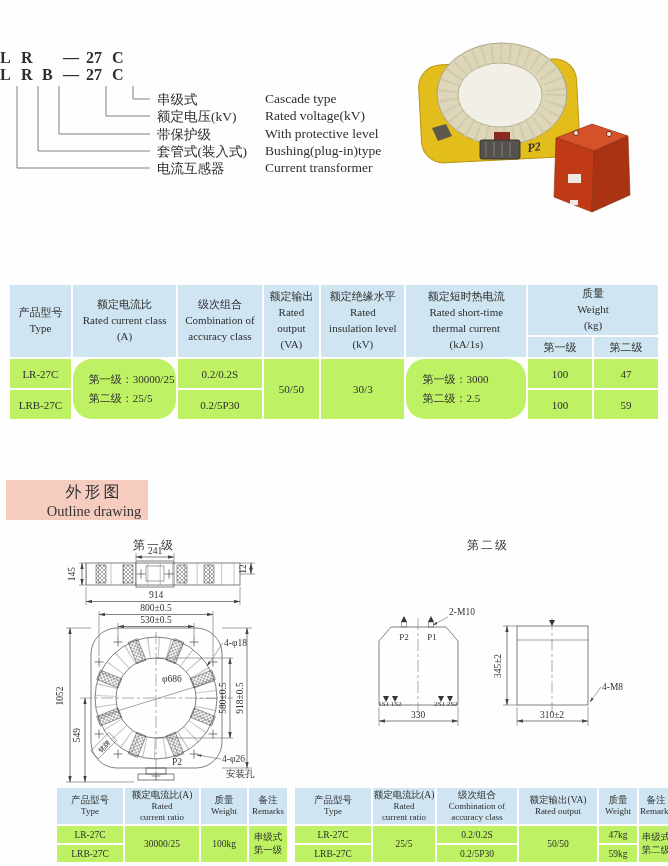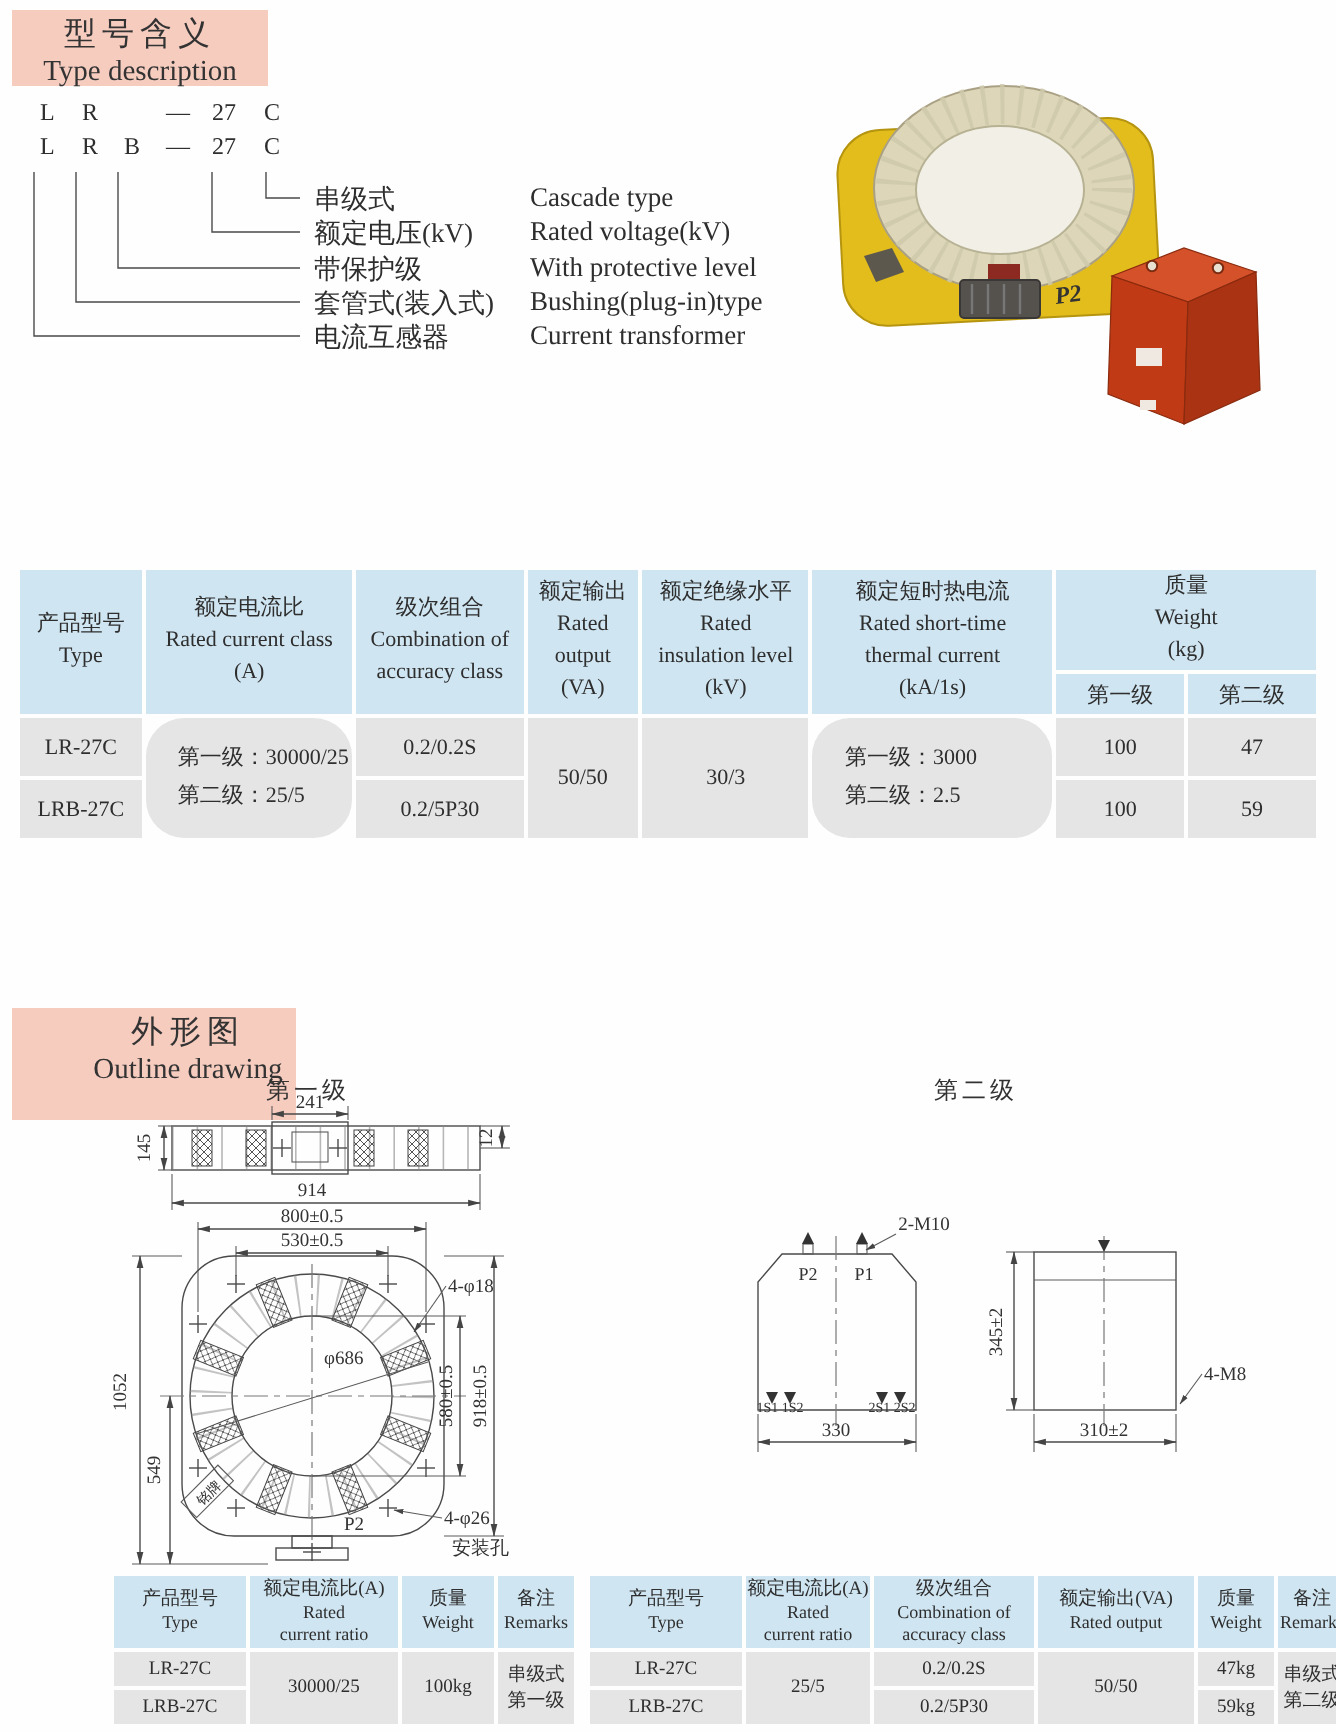--- a/index.html
+++ b/index.html
@@ -4,31 +4,31 @@
 <style>
   * { margin:0; padding:0; box-sizing:border-box; }
   html,body { background:#ffffff; }
   body { font-family:"Liberation Serif","DejaVu Serif",serif; color:#2e2e2e; }
   .page { position:relative; width:668px; height:866px; background:#fefefe; overflow:hidden; }
 
   .pinkbox { position:absolute; background:#f6ccbf; text-align:center; padding-top:2px; color:#333; }
   .pinkbox .zh { font-size:16px; letter-spacing:3px; }
   .pinkbox .en { font-size:14.5px; }
 
-  .model-row { position:absolute; left:20px; font-weight:normal; font-size:12px; white-space:nowrap; }
+  .model-row { position:absolute; left:0; font-weight:bold; font-size:16px; white-space:nowrap; }
   .model-row span { display:inline-block; }
   .mc1{width:21px;} .mc2{width:21px;} .mc3{width:21px;} .mcd{width:23px;} .mcn{width:26px;}
 
   .legend-row { position:absolute; height:16px; font-size:13.5px; white-space:nowrap; }
   .legend-row .zh { position:absolute; left:157px; }
   .legend-row .en { position:absolute; left:265px; }
 
   table { border-collapse:separate; border-spacing:2px; table-layout:fixed; }
   th { background:#cfe5f1; font-weight:normal; vertical-align:middle; text-align:center; }
-  td { background:#e5e5e5; vertical-align:middle; text-align:center; }
+  td { background:#bef264; vertical-align:middle; text-align:center; }
 
   .main-table { position:absolute; left:8px; top:283px; width:652px; font-size:11px; }
   .main-table th div { line-height:1.45; }
   .main-table .lft { text-align:left; padding-left:16px; line-height:1.7;border-radius:19px; }
   .main-table .row-h { height:29px; }
   .main-table .sub-h { height:20px; }
 
   .note { position:absolute; left:30px; top:450px; font-size:13px; letter-spacing:1px; }
 
   .small-table { position:absolute; font-size:9.5px; }
@@ -43,24 +43,20 @@
   .lblx { font-size:12px; letter-spacing:2px; }
   .ln { stroke:#4a4a4a; stroke-width:0.7; fill:none; }
   .cl { stroke:#777; stroke-width:0.6; fill:none; stroke-dasharray:12 3 3 3; }
   .thin { stroke:#5a5a5a; stroke-width:0.55; fill:none; }
 </style>
 </head>
 <body>
 
 <div class="page">
 
-  <div class="pinkbox" style="left:6px;top:5px;width:128px;height:38px;">
-    <div class="zh">型号含义</div>
-    <div class="en">Type description</div>
-  </div>
 
   <div class="model-row" style="top:49px;">
     <span class="mc1">L</span><span class="mc2">R</span><span class="mc3"></span><span class="mcd">—</span><span class="mcn">27</span><span>C</span>
   </div>
   <div class="model-row" style="top:66px;">
     <span class="mc1">L</span><span class="mc2">R</span><span class="mc3">B</span><span class="mcd">—</span><span class="mcn">27</span><span>C</span>
   </div>
 
   <svg style="position:absolute;left:0;top:55px;" width="160" height="125">
     <path class="ln" d="M133,31 V44 H150"></path>
@@ -188,21 +184,21 @@
     <tr class="row-h">
       <td>LRB-27C</td>
       <td>0.2/5P30</td>
       <td>100</td>
       <td>59</td>
     </tr>
   </tbody>
     </table>
 
 
-  <div class="pinkbox" style="left:6px;top:504px;width:142px;height:56px;padding-left:34px;">
+  <div class="pinkbox" style="left:6px;top:480px;width:142px;height:40px;padding-left:34px;">
     <div class="zh">外形图</div>
     <div class="en">Outline drawing</div>
   </div>
 
   <svg style="position:absolute;left:0;top:530px;" width="668" height="262">
     <defs>
       <pattern id="hx" patternUnits="userSpaceOnUse" width="4" height="4">
         <path d="M0,0 L4,4 M4,0 L0,4" stroke="#555" stroke-width="0.5"></path>
       </pattern>
       <marker id="ar" markerWidth="9" markerHeight="6" refX="8.5" refY="3" orient="auto-start-reverse">

